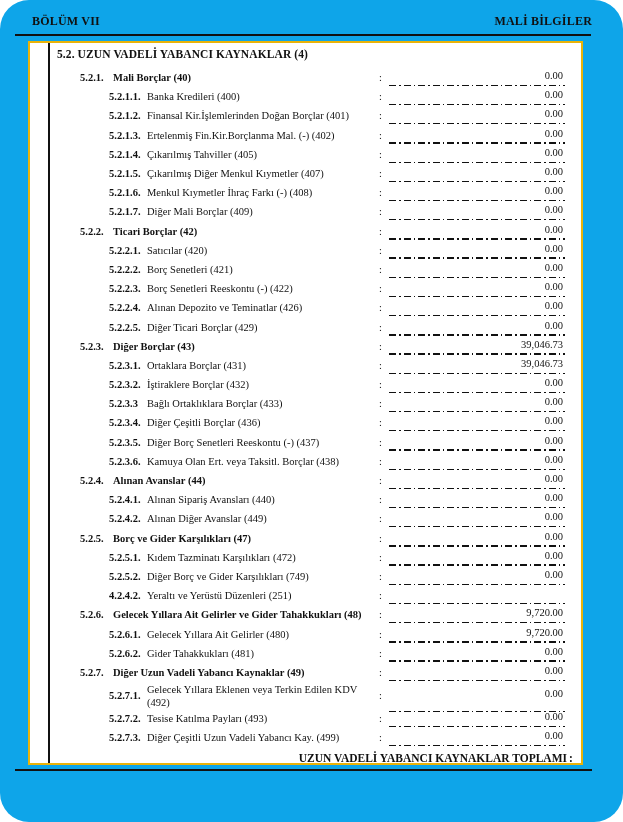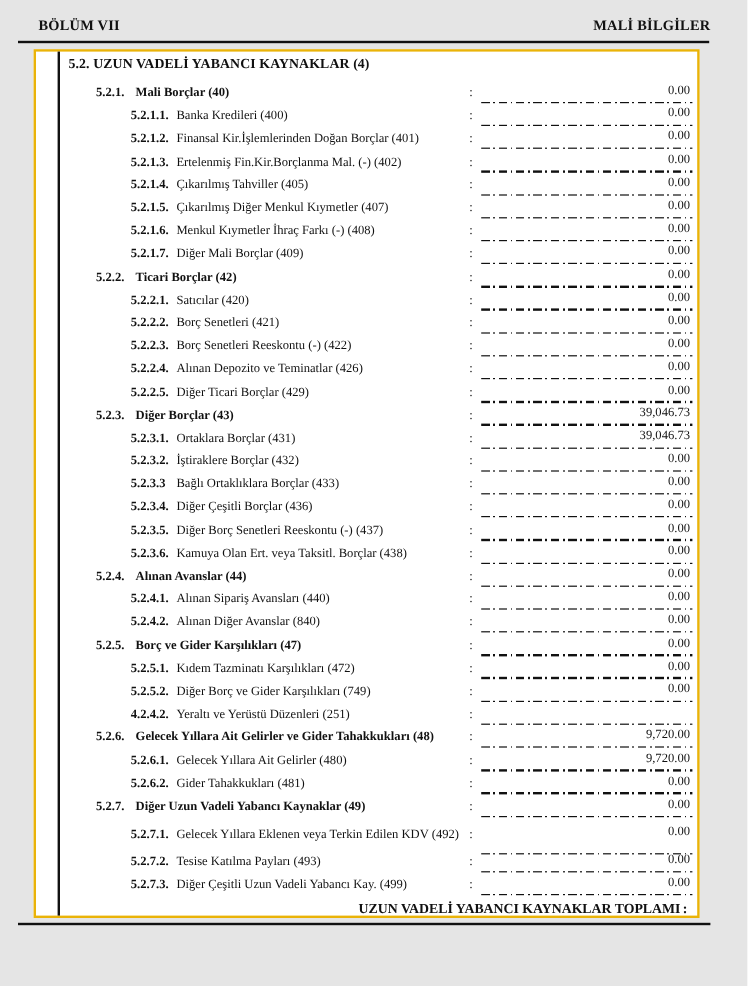--- a/index.html
+++ b/index.html
@@ -1,22 +1,23 @@
 <!DOCTYPE html>
 <html><head>
 <meta charset="utf-8">
 <style>
   html,body{margin:0;padding:0;background:#fff;}
   .page{
     position:relative;
     width:623px;height:822px;
-    background:#e5e5e5;
+    background:#0ea5e9;
     color:#111;
     font-family:"Liberation Serif","DejaVu Serif",serif;
     overflow:hidden;
+    border-radius:29px;
   }
   
   .pageheader{
     position:absolute;top:14px;left:32px;right:31px;
     display:flex;justify-content:space-between;
     font-weight:bold;font-size:12px;letter-spacing:.2px;
   }
   .header-rule{
     position:absolute;top:34px;left:15px;width:576px;height:2px;background:#111;
   }
@@ -49,21 +50,21 @@
   .row.tall{height:27px;}
   .row .code{font-weight:bold;flex:none;white-space:nowrap;}
   .lvl1{padding-left:50px;}
   .lvl1 .code{width:33px;}
   .lvl1 .label{font-weight:bold;font-family:Liberation Serif, serif;}
   .lvl2{padding-left:79px;}
   .lvl2 .code{width:38px;}
   .label{flex:1 1 auto;padding-right:6px;}
   .colon{flex:none;width:12px;text-align:left;}
   .valuebox{
-    flex:none;position:relative;width:174px;margin-right:4px;
+    flex:none;position:relative;width:174px;margin-right:16px;
     text-align:right;padding-right:2px;box-sizing:border-box;
   }
   .row .valuebox{height:17px;}
   .dashline{
     position:absolute;left:-2px;right:0;bottom:0;height:1.3px;
     background:repeating-linear-gradient(90deg,#111 0 7px,transparent 7px 10px,#111 10px 11.5px,transparent 11.5px 14.5px);
   }
   .tall .dashline{bottom:-8px;}
   
   .row.total{
@@ -294,21 +295,21 @@
     <span class="code">5.2.4.1.</span>
     <span class="label">Alınan Sipariş Avansları (440)</span>
     <span class="colon">:</span>
     <span class="valuebox">
       <span>0.00</span>
       <span class="dashline"></span>
     </span>
   </div>
         <div class="row lvl2">
     <span class="code">5.2.4.2.</span>
-    <span class="label">Alınan Diğer Avanslar (840)</span>
+    <span class="label">Alınan Diğer Avanslar (449)</span>
     <span class="colon">:</span>
     <span class="valuebox">
       <span>0.00</span>
       <span class="dashline"></span>
     </span>
   </div>
         <div class="row lvl1">
     <span class="code">5.2.5.</span>
     <span class="label">Borç ve Gider Karşılıkları (47)</span>
     <span class="colon">:</span>

